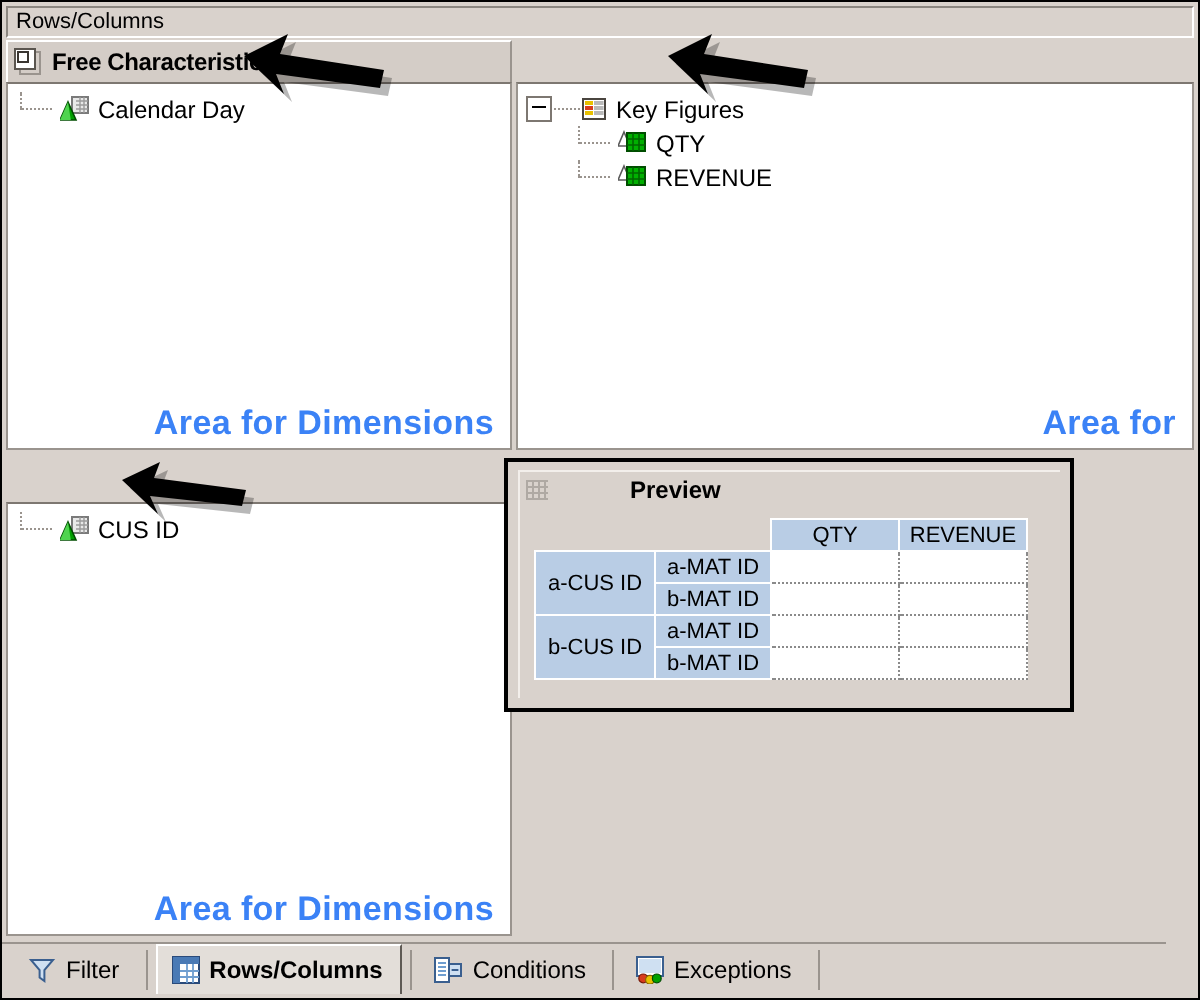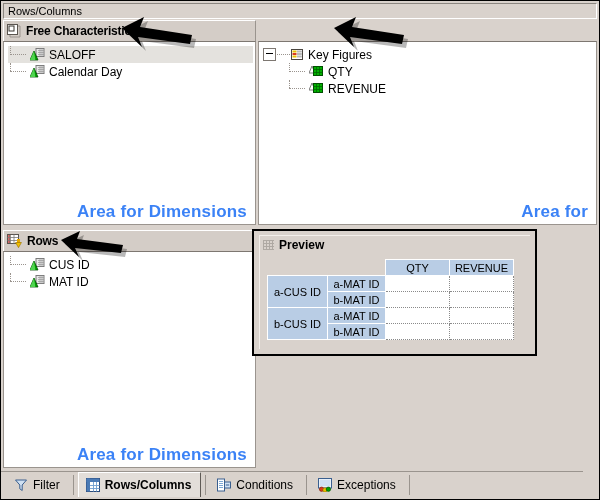--- a/index.html
+++ b/index.html
@@ -166,21 +166,21 @@
   }
   #preview .pv-inner {
     position: absolute;
     left: 5px; top: 4px; right: 5px; bottom: 5px;
     background: #d9d2cc;
     border-top: 1px solid #f3efeb;
     border-left: 1px solid #f3efeb;
   }
   .pv-head {
     display: flex; align-items: center;
-    height: 18px; padding-left: 3px;
+    height: 18px; padding-left: 3px; gap: 36px;
   }
   .pv-title {
     font-weight: bold; font-size: 12px;
     margin-left: 5px;
   }
   .pv-dotsq {
     width: 11px; height: 10px;
     background-image:
       linear-gradient(to right, #a8a29c 1px, transparent 1px),
       linear-gradient(to bottom, #a8a29c 1px, transparent 1px);
@@ -275,32 +275,20 @@
           <rect x="0.5" y="0.5" width="10" height="10" fill="#ffffff" stroke="#5a554f"></rect>
           <rect x="2" y="2" width="5" height="5" fill="#ffffff" stroke="#3a3631"></rect>
           <path d="M11 2 L13 2 L13 13 L3 13 L3 11" fill="none" stroke="#9a948e"></path>
         </svg>
       </span>
       <span class="ptitle">Free Characteristics</span>
     </div>
     <div class="panel-body">
       <div class="tree">
 
-        <div class="trow sel">
-          <span class="dots"></span>
-          <span class="ico">
-            <svg width="15" height="14" viewBox="0 0 15 14">
-              <rect x="6" y="0.5" width="8" height="8" fill="#e8e8e8" stroke="#7a7a7a"></rect>
-              <path d="M8 2.5h6M8 4.5h6M8 6.5h6M10 0.5v8M12 0.5v8" stroke="#9a9a9a" stroke-width="0.7"></path>
-              <polygon points="4,3 8,12 0,12" fill="#00a000" stroke="#004d00" stroke-width="0.8"></polygon>
-              <polygon points="4,3 5.4,12 0,12" fill="#4fd44f"></polygon>
-            </svg>
-          </span>
-          <span class="tlabel">SALOFF</span>
-        </div>
 
         <div class="trow">
           <span class="dots last"></span>
           <span class="ico">
             <svg width="15" height="14" viewBox="0 0 15 14">
               <rect x="6" y="0.5" width="8" height="8" fill="#e8e8e8" stroke="#7a7a7a"></rect>
               <path d="M8 2.5h6M8 4.5h6M8 6.5h6M10 0.5v8M12 0.5v8" stroke="#9a9a9a" stroke-width="0.7"></path>
               <polygon points="4,3 8,12 0,12" fill="#00a000" stroke="#004d00" stroke-width="0.8"></polygon>
               <polygon points="4,3 5.4,12 0,12" fill="#4fd44f"></polygon>
             </svg>
@@ -357,60 +345,36 @@
           </span>
           <span class="tlabel">REVENUE</span>
         </div>
 
       </div>
       <div class="watermark">Area for</div>
     </div>
   </div>
 
   <div class="panel" style="left:2px; top:229px; width:253px; height:238px;">
-    <div class="panel-head">
-      <span class="ico">
-        <svg width="15" height="14" viewBox="0 0 15 14">
-          <rect x="0.5" y="0.5" width="11" height="9" fill="#ffffff" stroke="#5a554f"></rect>
-          <rect x="0.5" y="0.5" width="2.6" height="9" fill="#d86a6a" stroke="#5a554f"></rect>
-          <path d="M0.5 3.5h11M0.5 6.5h11M7 0.5v9" stroke="#7a7a7a" stroke-width="0.8"></path>
-          <path d="M11.5 5v4" stroke="#e8a800" stroke-width="3"></path>
-          <polygon points="8.6,8.5 14.4,8.5 11.5,13.6" fill="#f0c000" stroke="#a07800" stroke-width="0.7"></polygon>
-        </svg>
-      </span>
-      <span class="ptitle">Rows</span>
-    </div>
     <div class="panel-body">
       <div class="tree">
 
         <div class="trow">
           <span class="dots"></span>
           <span class="ico">
             <svg width="15" height="14" viewBox="0 0 15 14">
               <rect x="6" y="0.5" width="8" height="8" fill="#e8e8e8" stroke="#7a7a7a"></rect>
               <path d="M8 2.5h6M8 4.5h6M8 6.5h6M10 0.5v8M12 0.5v8" stroke="#9a9a9a" stroke-width="0.7"></path>
               <polygon points="4,3 8,12 0,12" fill="#00a000" stroke="#004d00" stroke-width="0.8"></polygon>
               <polygon points="4,3 5.4,12 0,12" fill="#4fd44f"></polygon>
             </svg>
           </span>
           <span class="tlabel">CUS ID</span>
         </div>
 
-        <div class="trow">
-          <span class="dots last"></span>
-          <span class="ico">
-            <svg width="15" height="14" viewBox="0 0 15 14">
-              <rect x="6" y="0.5" width="8" height="8" fill="#e8e8e8" stroke="#7a7a7a"></rect>
-              <path d="M8 2.5h6M8 4.5h6M8 6.5h6M10 0.5v8M12 0.5v8" stroke="#9a9a9a" stroke-width="0.7"></path>
-              <polygon points="4,3 8,12 0,12" fill="#00a000" stroke="#004d00" stroke-width="0.8"></polygon>
-              <polygon points="4,3 5.4,12 0,12" fill="#4fd44f"></polygon>
-            </svg>
-          </span>
-          <span class="tlabel">MAT ID</span>
-        </div>
 
       </div>
       <div class="watermark">Area for Dimensions</div>
     </div>
   </div>
 
   <div id="preview">
     <div class="pv-inner">
       <div class="pv-head">
         <span class="pv-dotsq ico"></span>

